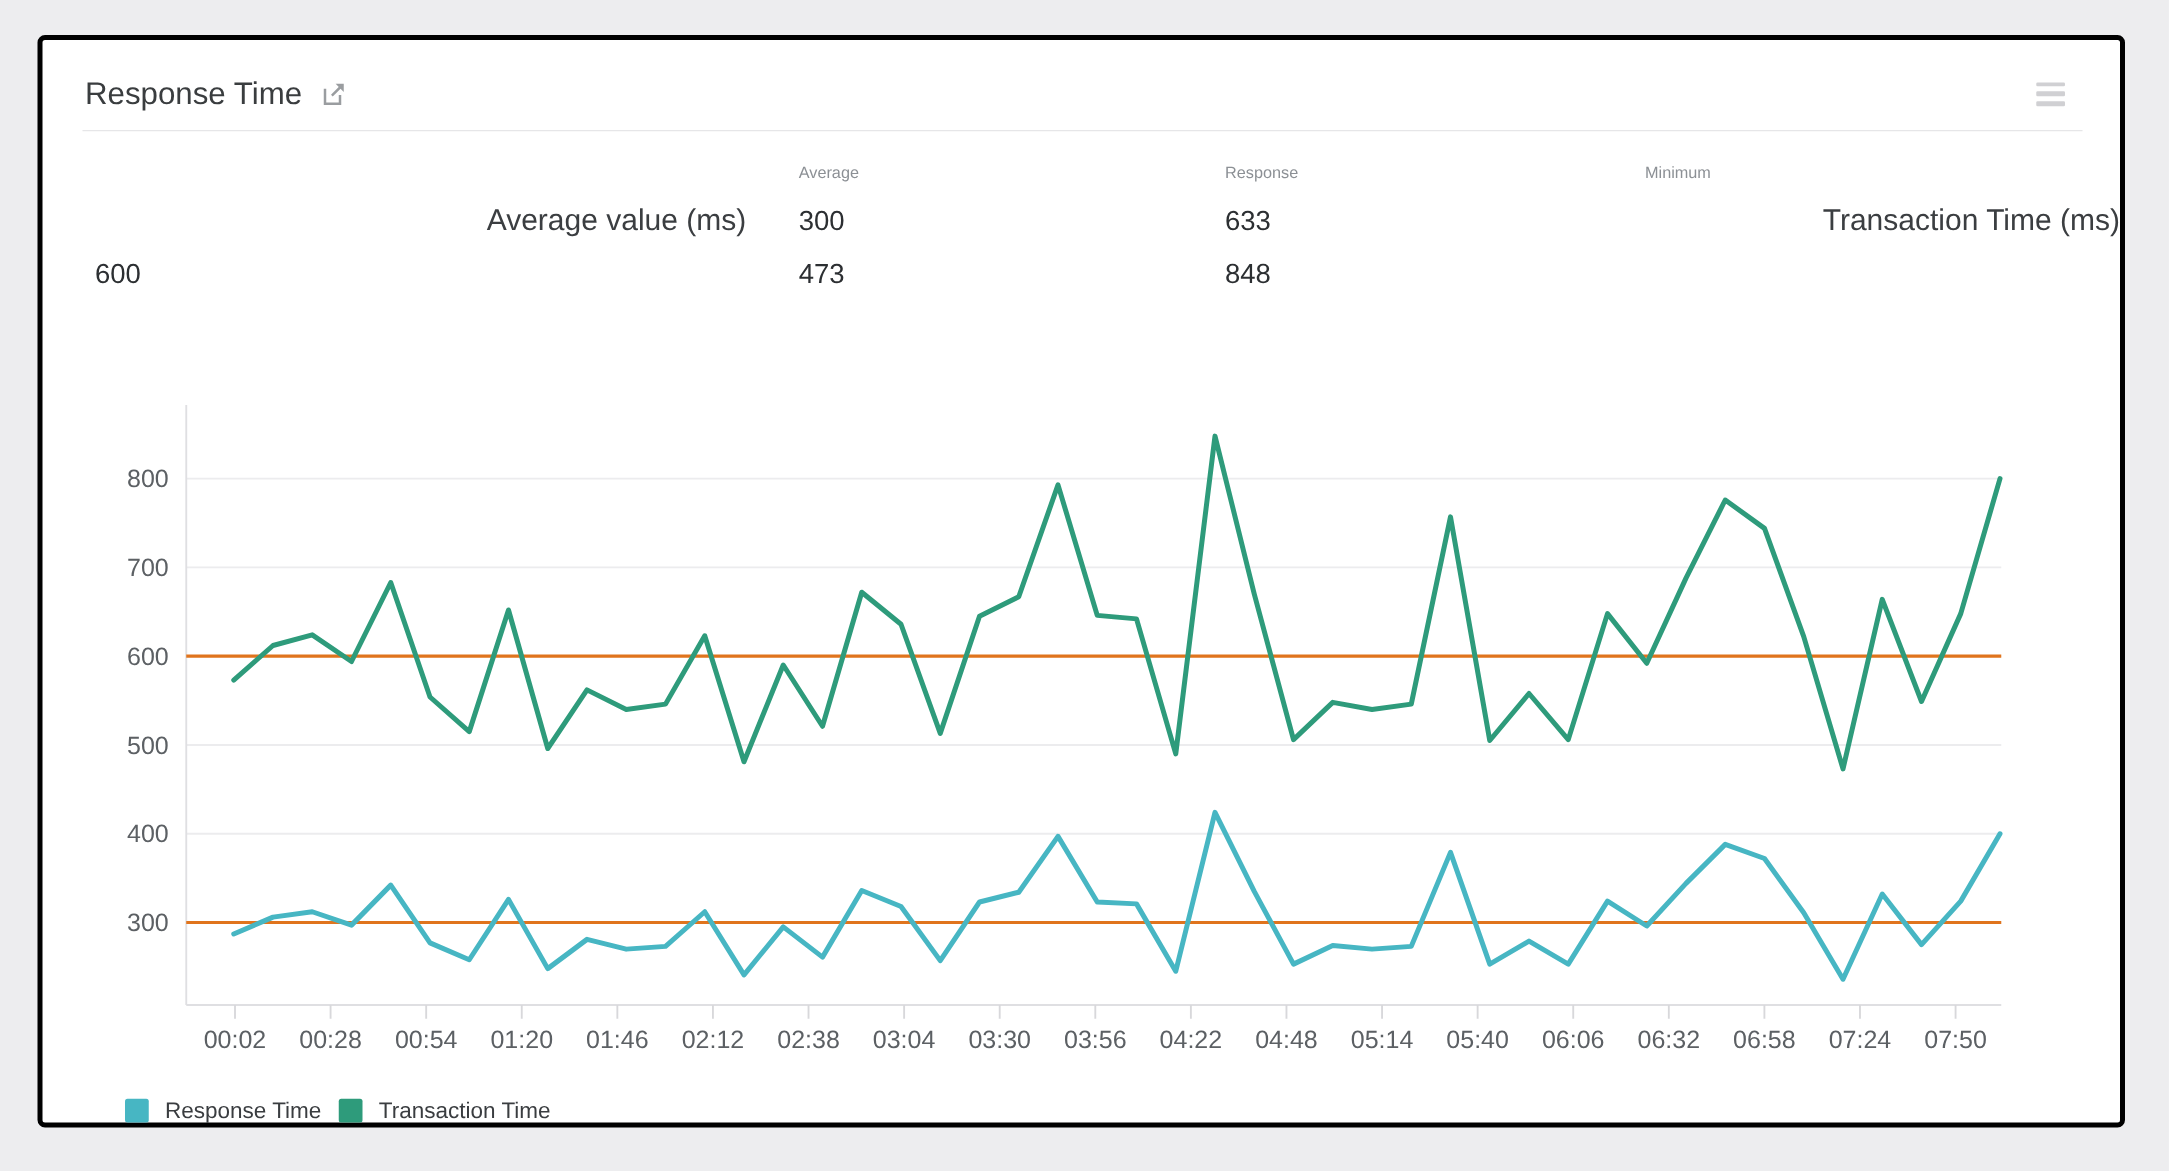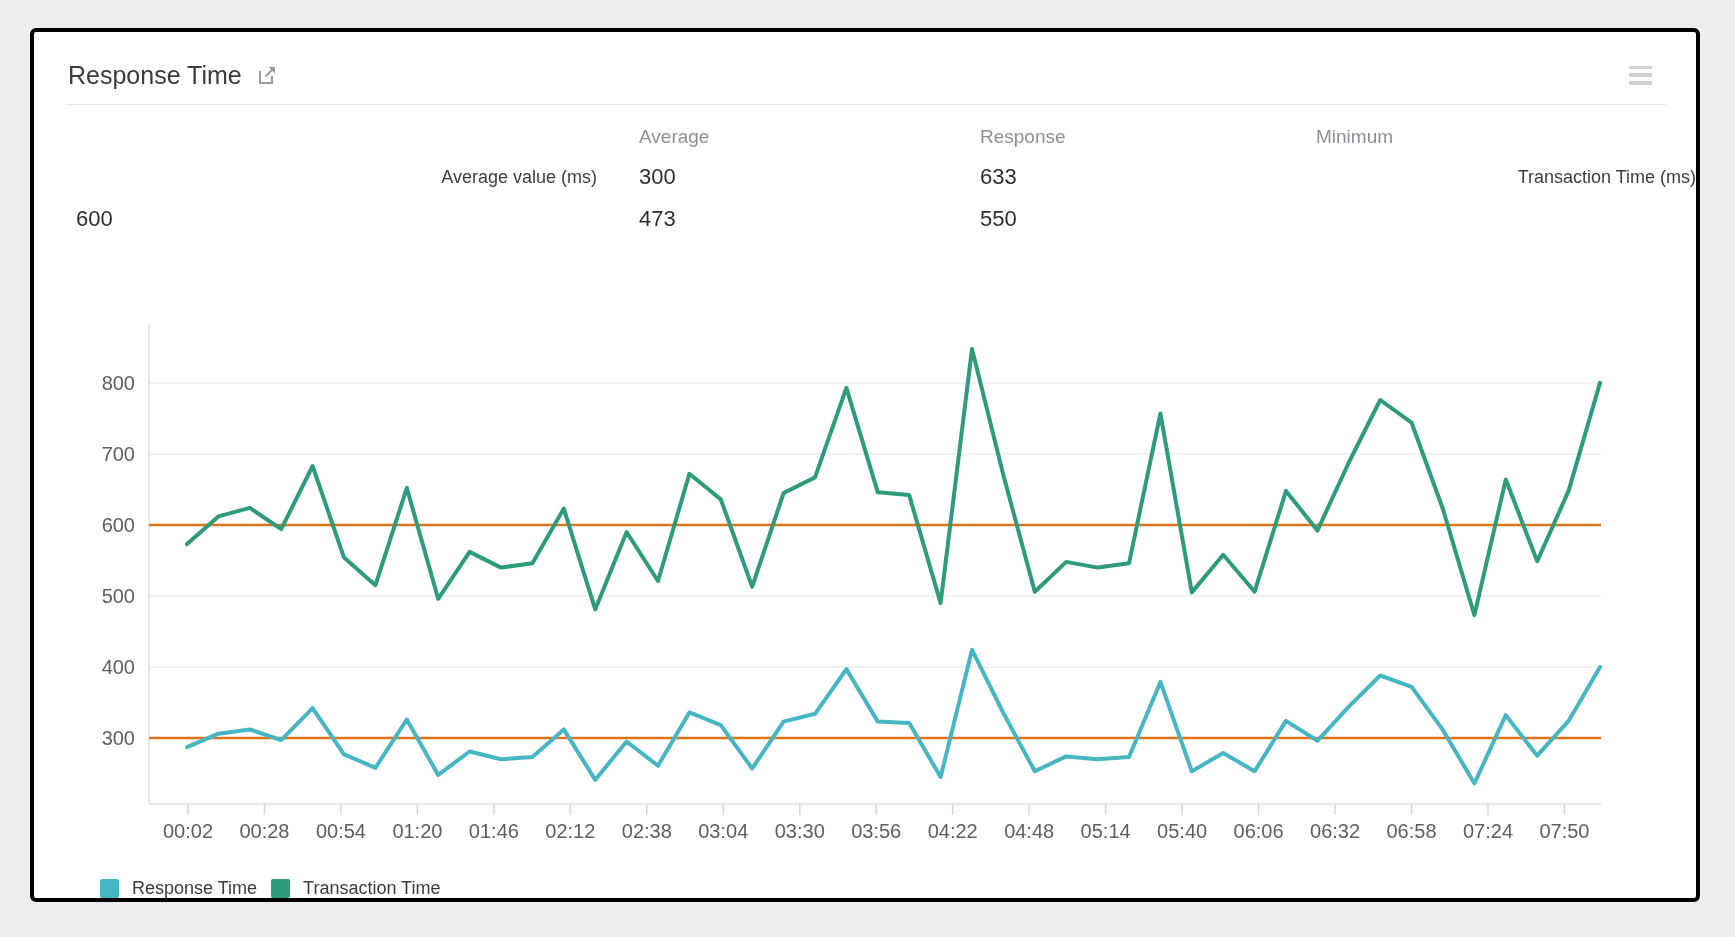--- a/index.html
+++ b/index.html
@@ -44,26 +44,26 @@
   .stats {
     position: absolute;
     top: 86px; left: 0; right: 0;
     display: grid;
     grid-template-columns: 563px 341px 336px auto;
     grid-auto-rows: auto;
   }
   .stats .cell { padding-left: 42px; }
   .stats .h {
     height: 38px;
-    font-size: 19px; color: #8c9095;
+    font-size: 13px; color: #8c9095;
     display: flex; align-items: center;
   }
   .stats .rowlabel {
     height: 42px;
-    font-size: 18px; color: #3b3e41;
+    font-size: 24px; color: #3b3e41;
     display: flex; align-items: center; justify-content: flex-end;
     text-align: right;
   }
   .stats .val {
     height: 42px;
     font-size: 22px; color: #2c2f32;
     display: flex; align-items: center;
   }
   .chart-wrap {
     position: absolute;
@@ -112,21 +112,21 @@
     <div class="cell h">Response</div>
     <div class="cell h">Minimum</div>
 
     <div class="rowlabel">Average value (ms)</div>
     <div class="cell val">300</div>
     <div class="cell val">633</div>
 
     <div class="rowlabel">Transaction Time (ms)</div>
     <div class="cell val">600</div>
     <div class="cell val">473</div>
-    <div class="cell val">550</div>
+    <div class="cell val">848</div>
   </div>
 
   <div class="chart-wrap">
     <svg id="chart-svg" width="1670" height="560" viewBox="0 0 1670 560">
         <line x1="115" y1="445.96449704142015" x2="1567" y2="445.96449704142015" stroke="#ececee" stroke-width="1.5"></line>
         <text x="101" y="452.96449704142015" text-anchor="end" font-size="20" fill="#5c6064">300</text>
         <line x1="115" y1="374.9585798816568" x2="1567" y2="374.9585798816568" stroke="#ececee" stroke-width="1.5"></line>
         <text x="101" y="381.9585798816568" text-anchor="end" font-size="20" fill="#5c6064">400</text>
         <line x1="115" y1="303.9526627218935" x2="1567" y2="303.9526627218935" stroke="#ececee" stroke-width="1.5"></line>
         <text x="101" y="310.9526627218935" text-anchor="end" font-size="20" fill="#5c6064">500</text>

